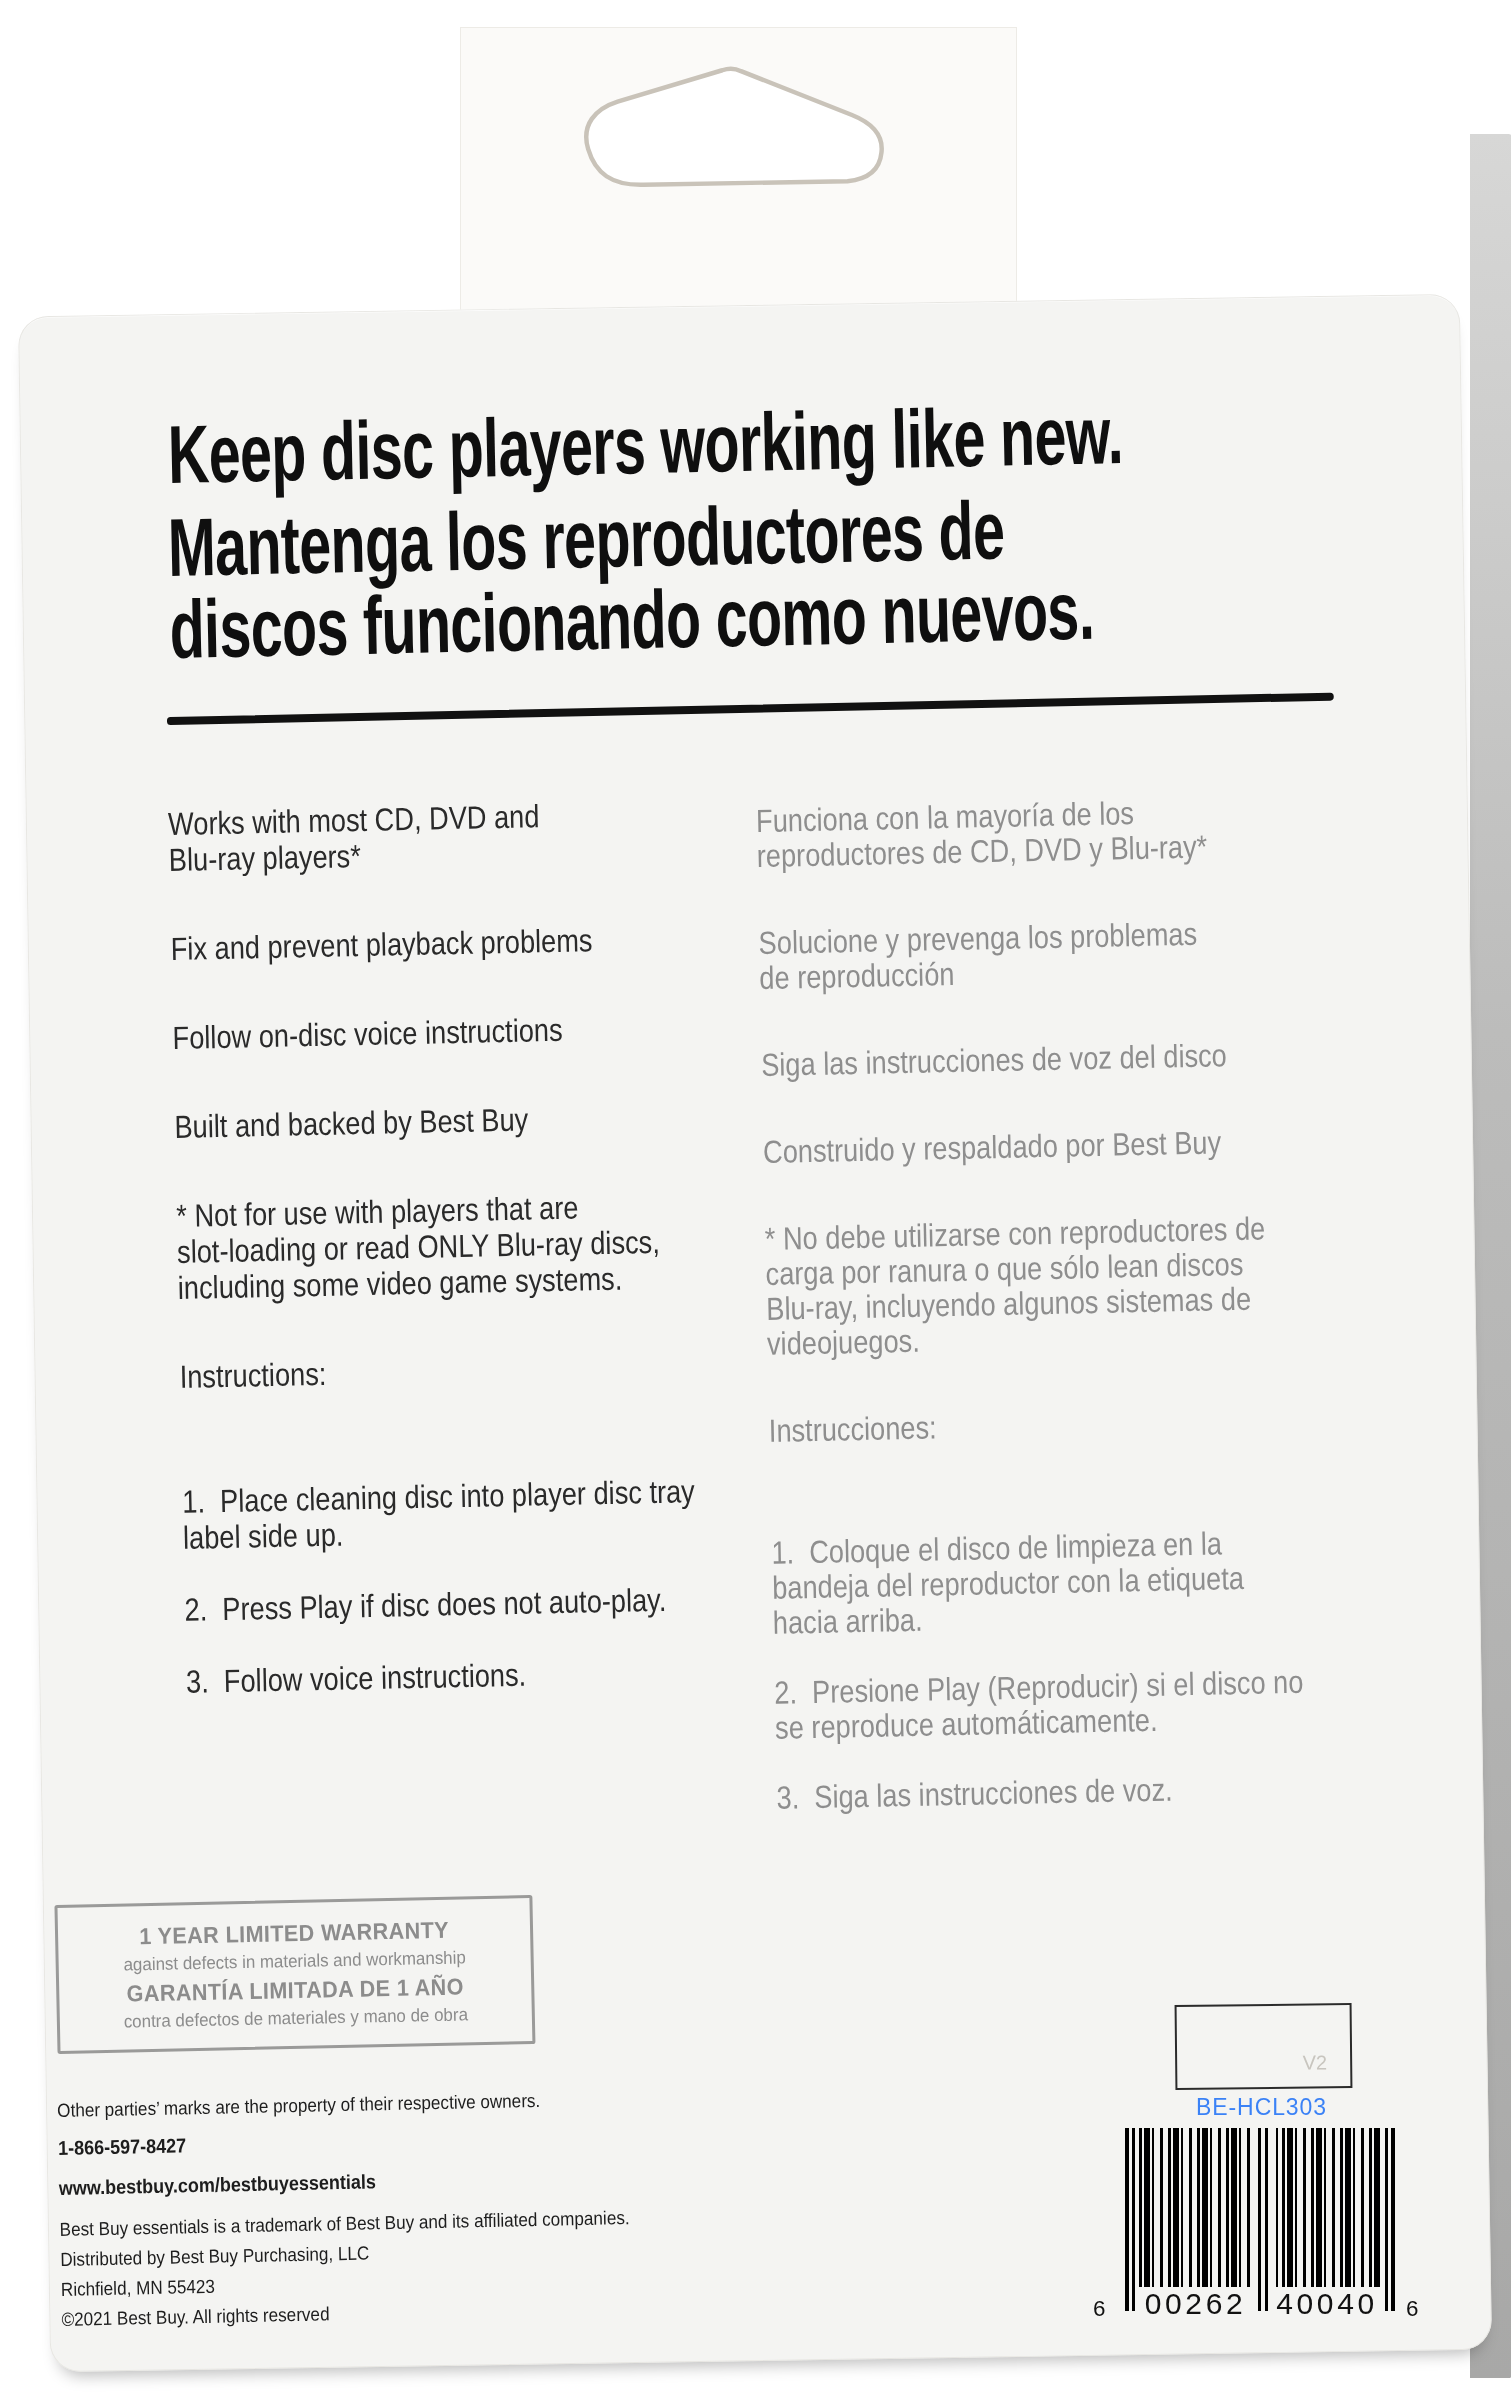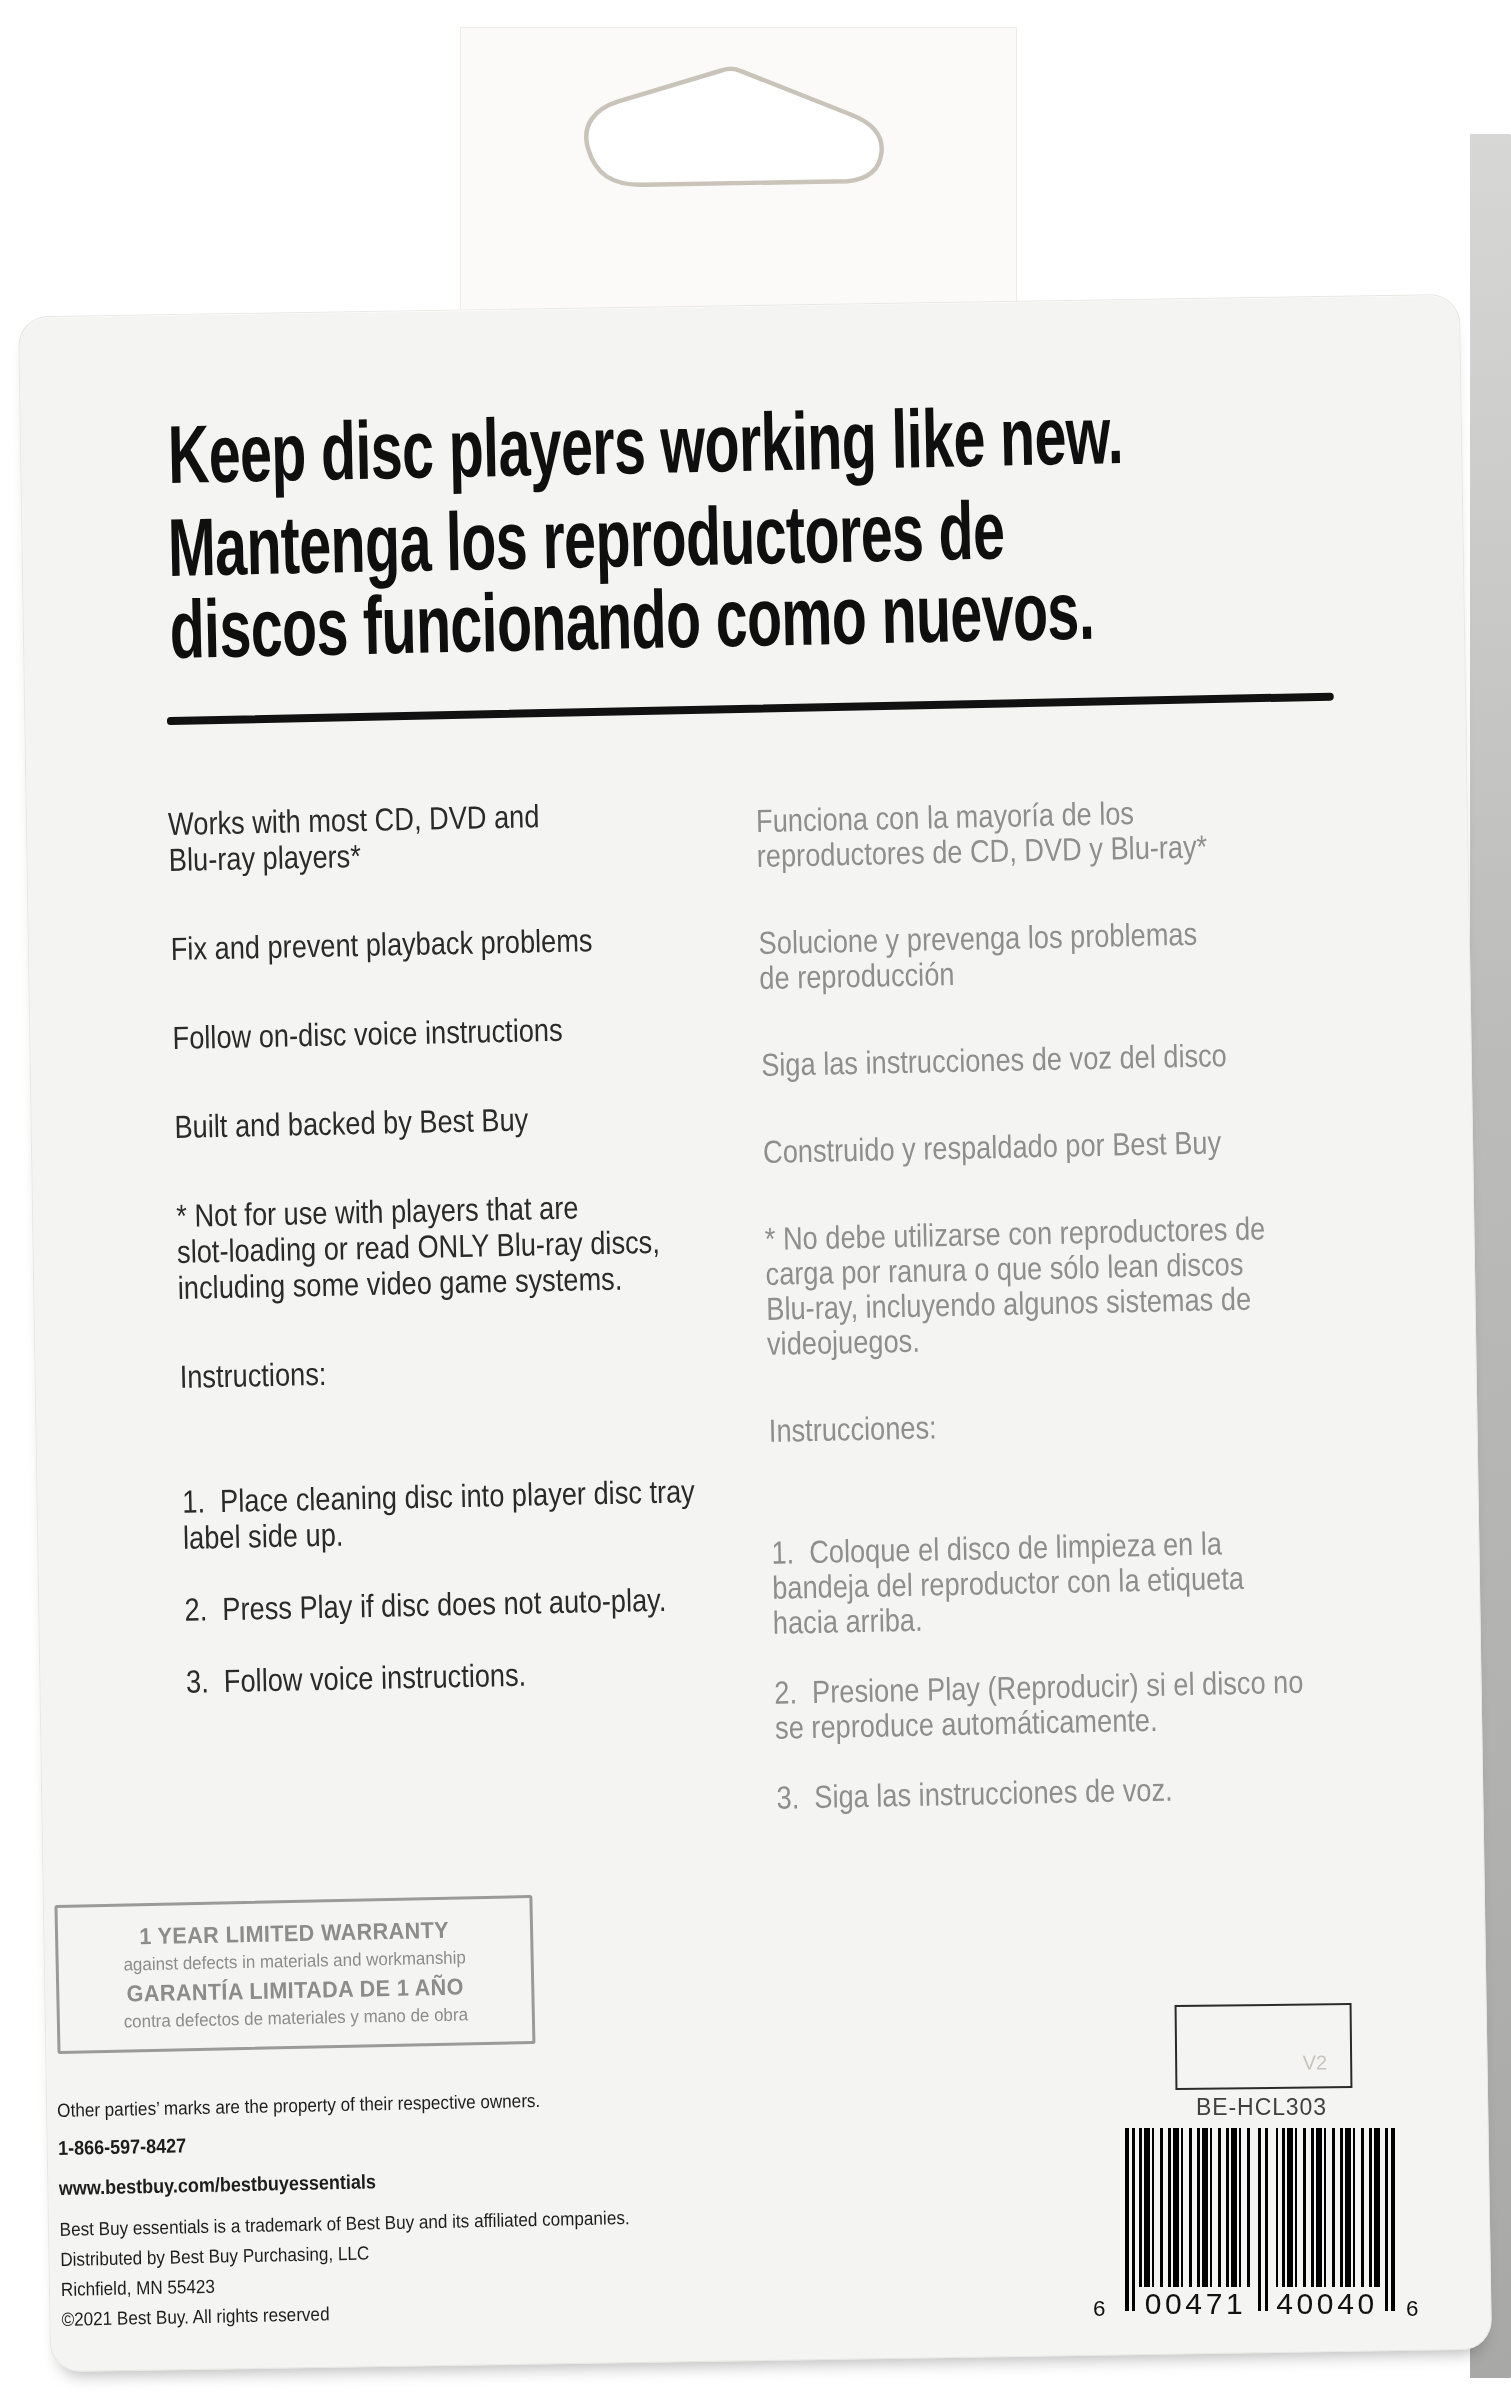--- a/index.html
+++ b/index.html
@@ -128,21 +128,21 @@
     font-size: 20px;
     color: #c8c5bf;
   }
   .model-number {
     position: absolute;
     left: 1175px; top: 2094px;
     width: 173px;
     text-align: center;
     font-size: 23px;
     letter-spacing: 0.9px;
-    color: #404040;
+    color: #3b82f6;
   }
 
   
   .barcode { position: absolute; left: 1125px; top: 2128px; width: 276px; height: 210px; }
   .guard { position: absolute; top: 0; width: 3.6px; height: 183px; background: #000; }
   .bars {
     position: absolute; top: 0; height: 159px;
     background: repeating-linear-gradient(90deg,
       #000 0 2.7px, transparent 2.7px 5.4px,
       #000 5.4px 10.7px, transparent 10.7px 13.4px,
@@ -251,19 +251,19 @@
   <div class="barcode">
     <div class="guard" style="left:0;"></div>
     <div class="guard" style="left:7.2px; width:2.7px;"></div>
     <div class="bars left"></div>
     <div class="guard" style="left:133px; width:2.7px;"></div>
     <div class="guard" style="left:140px; width:2.7px;"></div>
     <div class="bars right"></div>
     <div class="guard" style="left:260px; width:2.7px;"></div>
     <div class="guard" style="left:266px;"></div>
     <div class="bc-outer left">6</div>
-    <div class="bc-digits g1">00471</div>
+    <div class="bc-digits g1">00262</div>
     <div class="bc-digits g2">40040</div>
     <div class="bc-outer right">6</div>
   </div>
 
 </div>
 
 
 </body></html>

